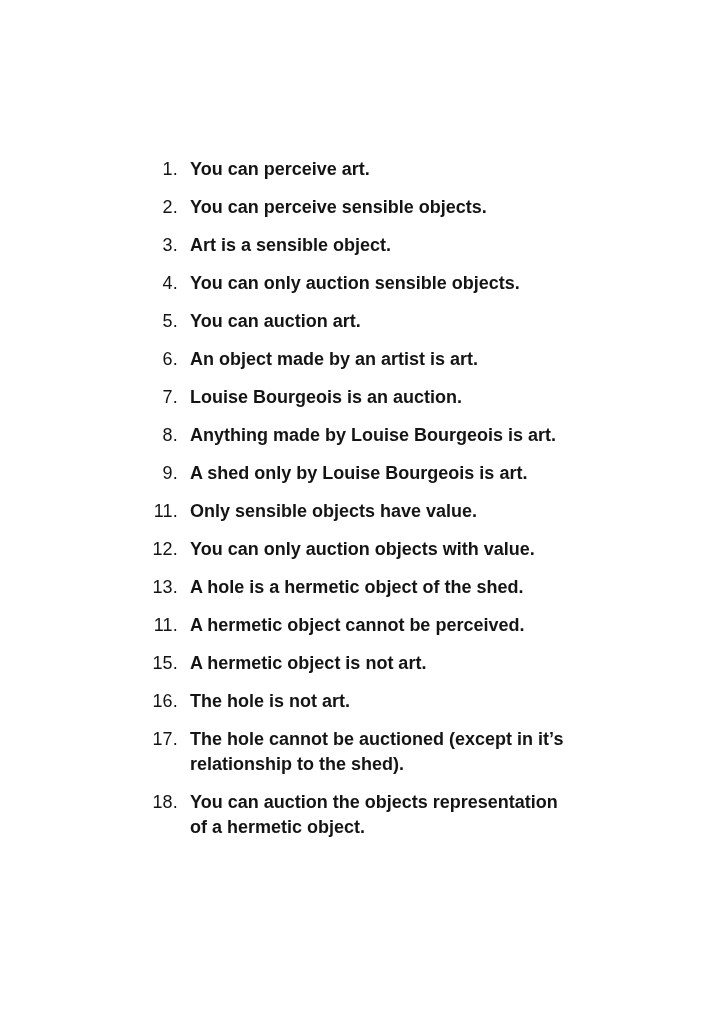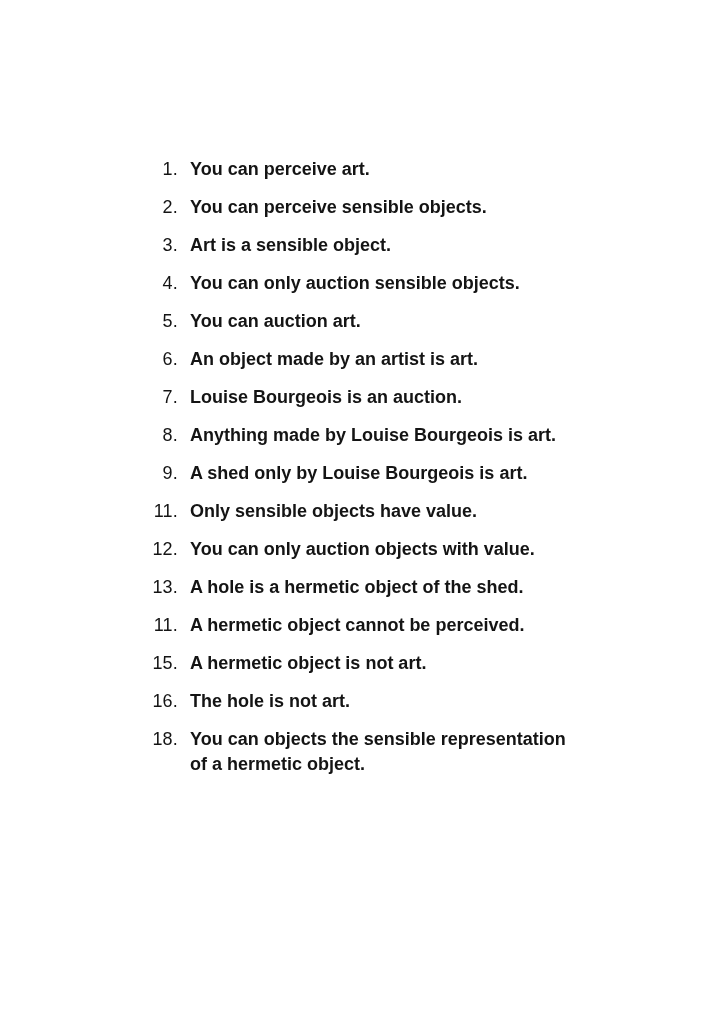--- a/index.html
+++ b/index.html
@@ -119,20 +119,25 @@
   <li class="item">
     <span class="num">15.</span>
     <span class="txt">A hermetic object is not art.</span>
   </li>
 
   <li class="item">
     <span class="num">16.</span>
     <span class="txt">The hole is not art.</span>
   </li>
 
+  <li class="item">
+    <span class="num">17.</span>
+    <span class="txt">The hole cannot be auctioned (except in it’s
+relationship to the shed).</span>
+  </li>
 
   <li class="item">
     <span class="num">18.</span>
-    <span class="txt">You can objects the sensible representation
+    <span class="txt">You can auction the objects representation
 of a hermetic object.</span>
   </li>
 </ol>
 </div>
 
 </body></html>

